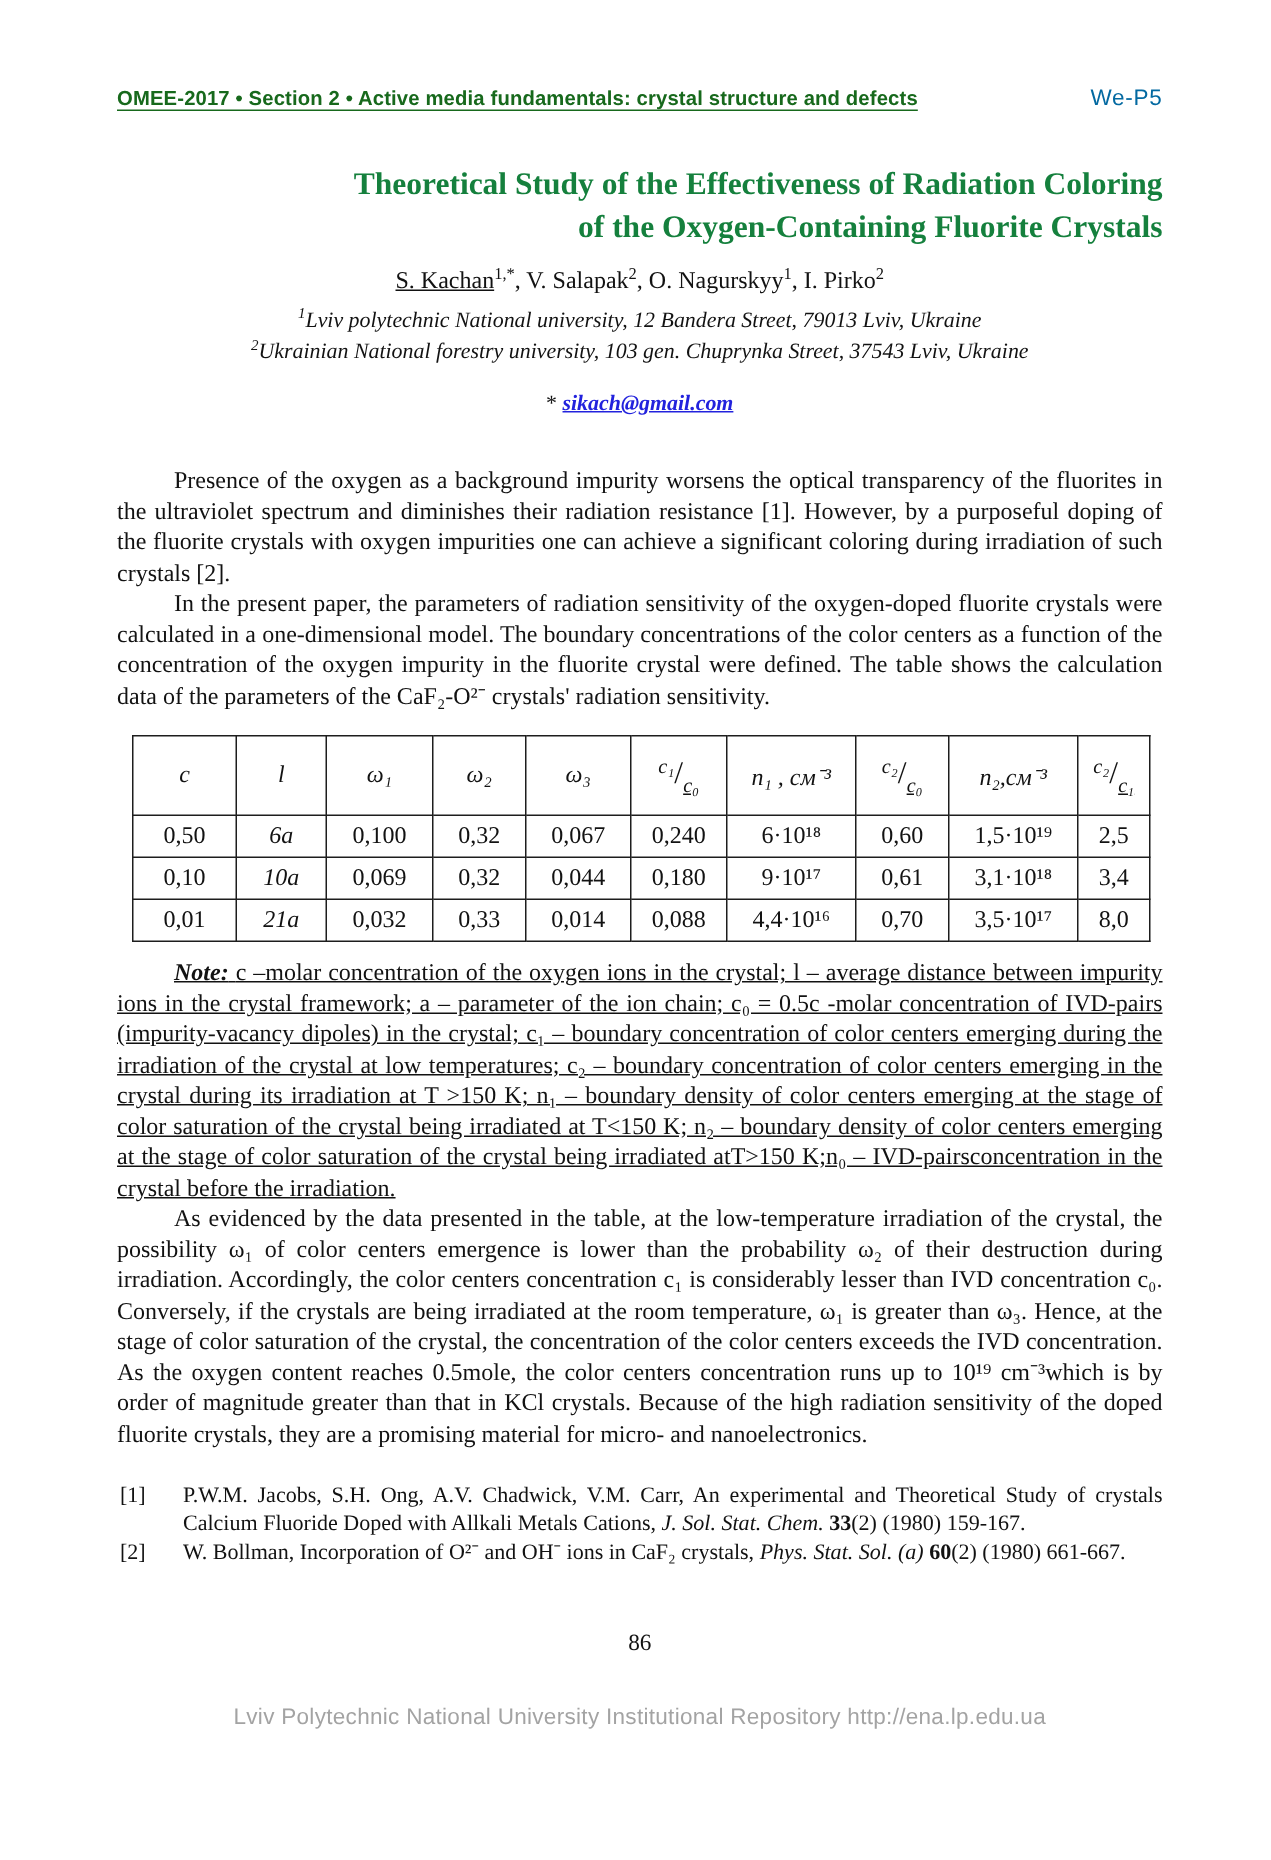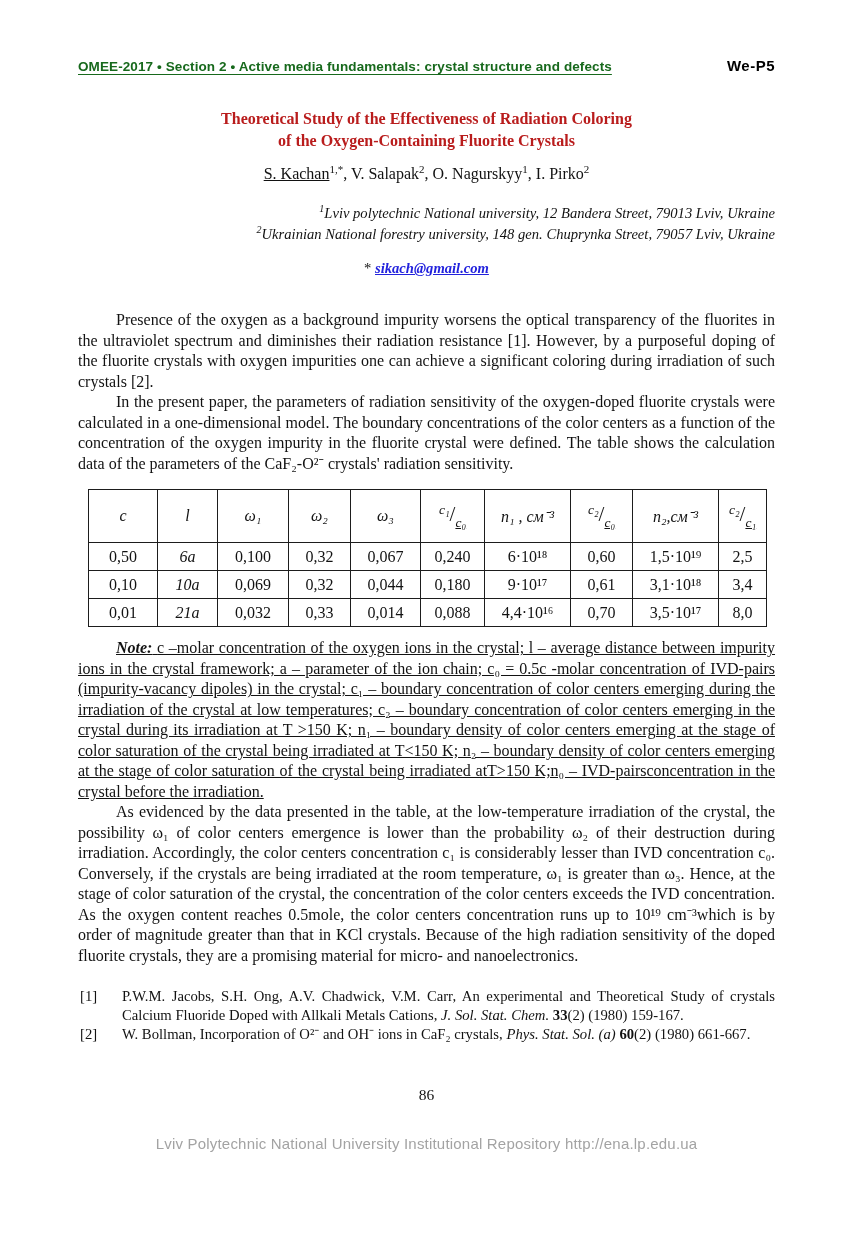--- a/index.html
+++ b/index.html
@@ -19,40 +19,40 @@
   }
   .hdr .conf{
     font-family:"Liberation Sans", sans-serif;
     font-weight:bold;font-size:13.5px;color:#17691c;
     text-decoration:underline;
     text-underline-offset:3px;
     letter-spacing:.1px;
   }
   .hdr .code{
     font-family:"Liberation Sans", sans-serif;
-    font-weight:bold;font-size:15px;color:#000000;
+    font-weight:normal;font-size:15px;color:#0369a1;
     letter-spacing:.5px;
   }
   
   h1.title{
     margin:34px 0 0 0;
-    text-align:center;
-    font-size:16px;line-height:1.38;
-    font-weight:bold;color:#b91c1c;
+    text-align:right;
+    font-size:21px;line-height:1.38;
+    font-weight:bold;color:#15803d;
   }
   .authors{
     margin-top:11px;
     text-align:center;
     font-size:16px;
   }
   .authors .u{text-decoration:underline;}
   .authors sup{font-size:11px;}
   .affils{
-    margin-top:19px;
-    text-align:right;
+    margin-top:6px;
+    text-align:center;
     font-style:italic;
     font-size:14.6px;line-height:1.38;
   }
   .affils sup{font-size:10px;font-style:italic;}
   .email-line{
     text-align:center;
     font-size:14.6px;
     margin-top:16px;
   }
   .email-line a{
@@ -121,21 +121,21 @@
       <span class="conf">OMEE-2017 • Section 2 • Active media fundamentals: crystal structure and defects</span>
       <span class="code">We-P5</span>
     </div>
 
     <h1 class="title"><span>Theoretical Study of the Effectiveness of Radiation Coloring</span><br><span>of the Oxygen-Containing Fluorite Crystals</span></h1>
 
     <div class="authors"><span><span class="u">S. Kachan</span><sup>1,*</sup><span>, </span></span><span><span>V. Salapak</span><sup>2</sup><span>, </span></span><span><span>O. Nagurskyy</span><sup>1</sup><span>, </span></span><span><span>I. Pirko</span><sup>2</sup></span></div>
 
     <div class="affils">
       <div><sup>1</sup><span>Lviv polytechnic National university, 12 Bandera Street, 79013 Lviv, Ukraine</span></div>
-      <div><sup>2</sup><span>Ukrainian National forestry university, 148 gen. Chuprynka Street, 79057 Lviv, Ukraine</span></div>
+      <div><sup>2</sup><span>Ukrainian National forestry university, 103 gen. Chuprynka Street, 37543 Lviv, Ukraine</span></div>
     </div>
 
     <div class="email-line">
       <span>*</span>
       <a>sikach@gmail.com</a>
     </div>
 
     <p class="body-p first">Presence of the oxygen as a background impurity worsens the optical transparency of the fluorites in the ultraviolet spectrum and diminishes their radiation resistance [1]. However, by a purposeful doping of the fluorite crystals with oxygen impurities one can achieve a significant coloring during irradiation of such crystals [2].</p>
     <p class="body-p">In the present paper, the parameters of radiation sensitivity of the oxygen-doped fluorite crystals were calculated in a one-dimensional model. The boundary concentrations of the color centers as a function of the concentration of the oxygen impurity in the fluorite crystal were defined. The table shows the calculation data of the parameters of the CaF₂-O²⁻ crystals' radiation sensitivity.</p>
 

